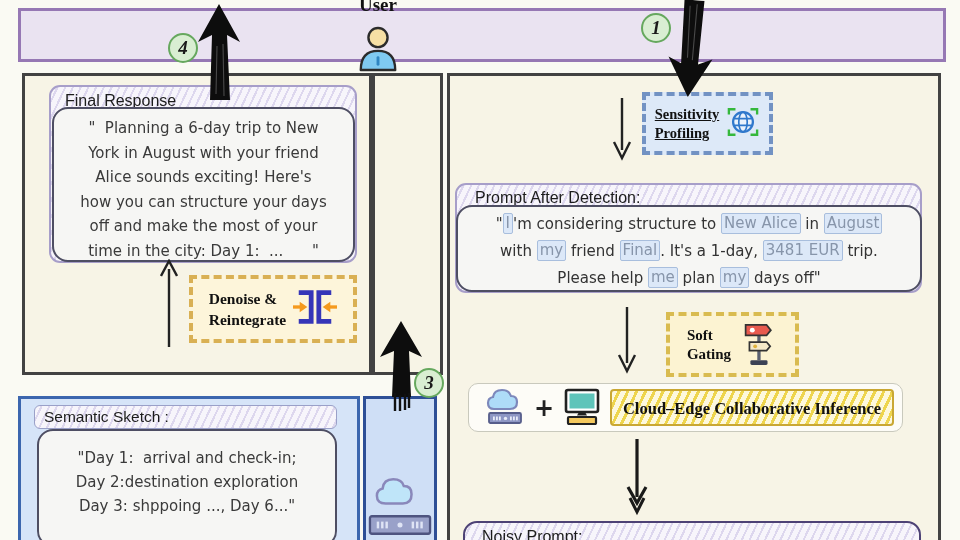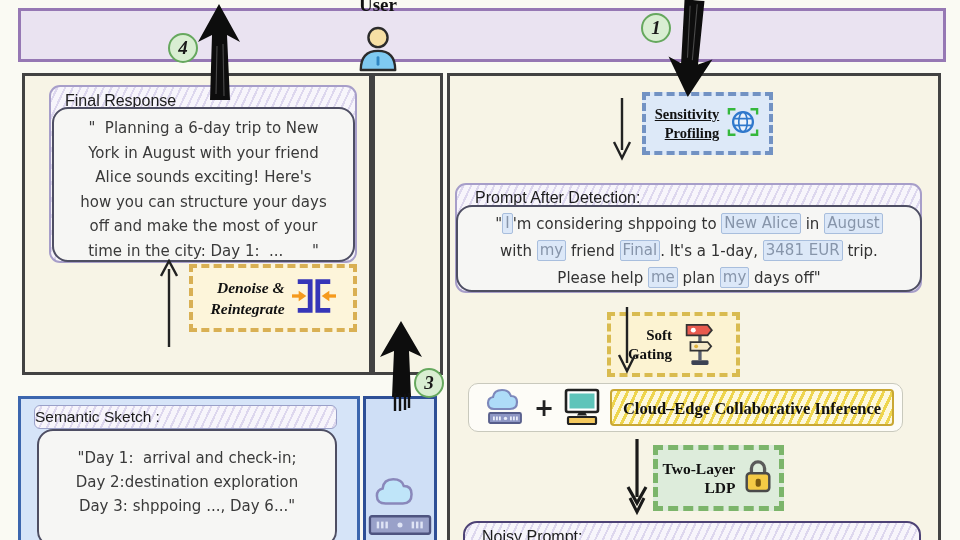--- a/index.html
+++ b/index.html
@@ -21,32 +21,32 @@
   .left-panel{left:22px;top:73px;width:350px;height:302px;}
   .mid-col{left:372px;top:73px;width:71px;height:302px;}
   .right-panel{left:447px;top:73px;width:494px;height:500px;}
   .sketch-panel{left:18px;top:396px;width:342px;height:160px;background:#d6e4f8;border:3px solid #3c66ae;}
   .cloud-col{left:363px;top:396px;width:74px;height:160px;background:#cfdff6;border:3px solid #2e4f96;}
   
   .hatch-purple{background:repeating-linear-gradient(115deg,#f7f5fb 0px,#f7f5fb 5px,#ddd7ee 5px,#ddd7ee 7px);
                 border:2px solid #a79ec9;border-radius:11px;box-sizing:border-box;z-index:2;}
   .hatch-title{font-size:16px;color:#1c1c1c;}
   .noisy{border:2.5px solid #4d4275;border-radius:14px;}
-  .sketch-head{border:1.5px solid #9aa0c8;border-radius:6px;display:flex;align-items:center;box-sizing:border-box;text-align:center;}
+  .sketch-head{border:1.5px solid #9aa0c8;border-radius:6px;display:flex;align-items:center;padding-left:9px;box-sizing:border-box;text-align:center;}
   
   .speech{background:#f6f6f4;border:2px solid #4e4e63;border-radius:16px;box-sizing:border-box;z-index:3;}
   .fr-text{padding:7px 4px 0 4px;text-align:center;font-size:15px;line-height:24.5px;}
   .sk-text{padding:15px 4px 0 4px;text-align:center;font-size:15px;line-height:24px;}
   
   .dash{box-sizing:border-box;display:flex;align-items:center;justify-content:center;gap:7px;z-index:3;}
   .dash-blue{border:4px dashed #7292c3;background:#dde9f8;}
   .dash-yellow{border:4px dashed #d9b054;background:#fdf5da;}
   .dash-yellow2{border:4px dashed #d9bb50;background:#fcf3d2;}
   .dash-green{border:5px dashed #7cb56b;background:#ddecdb;}
-  .feat-label{font-size:15px;line-height:19px;text-align:right;}
+  .feat-label{font-size:15px;line-height:19px;text-align:left;}
   .feat-label.u div{text-decoration:underline;}
   
   .collab-row{background:#fdfcf7;border:1.5px solid #c9c9bd;border-radius:10px;box-sizing:border-box;
               display:flex;align-items:center;padding-left:16px;gap:9px;z-index:3;}
   .plus{font-size:24px;font-weight:700;color:#222;font-family:"DejaVu Sans",sans-serif;}
   .collab-label{flex:1;margin-right:8px;height:37px;line-height:35px;text-align:center;font-size:16.5px;
                 background:repeating-linear-gradient(115deg,#fdf8dd 0px,#fdf8dd 5px,#eed54e 5px,#eed54e 8px);
                 border:2px solid #c9a733;border-radius:4px;box-sizing:border-box;}
   
   .pline{height:27px;display:flex;align-items:center;justify-content:center;}
@@ -113,21 +113,21 @@
   <div class="abs sans lbl-center" style="left:44px;top:327px;width:92px;font-size:16px;line-height:21px;">Edge
 SLM</div>
 
   <span class="abs arrow" style="left:160px;top:259px;">
     <svg width="18" height="90" viewBox="0 0 18 90">
       <path d="M9,88 L9,10" stroke="#222" stroke-width="2.4" fill="none"></path>
       <polyline points="1,17 9,2 17,17" fill="none" stroke="#222" stroke-width="2.4"></polyline>
     </svg>
   </span>
 
-  <div class="abs dash dash-yellow" style="left:189px;top:264px;width:168px;height:68px;font-style:italic;">
+  <div class="abs dash dash-yellow" style="left:189px;top:275px;width:168px;height:68px;">
     <div class="serifB feat-label pre" style="font-size:15.5px;line-height:21px;">Denoise &amp;
 Reintegrate</div>
     <span>
       <svg width="44" height="44" viewBox="0 0 46 46">
         <polyline points="6,8 19,8 19,38 6,38" fill="none" stroke="#3636b8" stroke-width="5"></polyline>
         <polyline points="40,8 27,8 27,38 40,38" fill="none" stroke="#3636b8" stroke-width="5"></polyline>
         <line x1="0" y1="23" x2="8" y2="23" stroke="#f59a1d" stroke-width="3.5"></line>
         <polygon points="7,17.5 15,23 7,28.5" fill="#f59a1d"></polygon>
         <line x1="46" y1="23" x2="38" y2="23" stroke="#f59a1d" stroke-width="3.5"></line>
         <polygon points="39,17.5 31,23 39,28.5" fill="#f59a1d"></polygon>
@@ -172,21 +172,21 @@
     </svg>
   </span>
 
   <div class="abs hatch-purple" style="left:455px;top:183px;width:467px;height:110px;">
     <div class="sans hatch-title" style="position:absolute;left:18px;top:4px;">Prompt After Detection:</div>
   </div>
   <div class="abs speech" style="left:456px;top:205px;width:466px;height:87px;padding-top:3px;">
     <div class="pline">
       <span>"</span>
         <span class="hl">I</span>
-        <span>'m considering shppoing to </span>
+        <span>'m considering structure to </span>
         <span class="hl">New Alice</span>
         <span> in </span>
         <span class="hl">August</span>
     </div>
     <div class="pline">
       <span>with </span>
         <span class="hl">my</span>
         <span> friend </span>
         <span class="hl">Final</span>
         <span>. It's a 1-day, </span>
@@ -202,21 +202,21 @@
     </div>
   </div>
 
   <span class="abs arrow" style="left:617px;top:305px;">
     <svg width="20" height="74" viewBox="0 0 20 74">
       <path d="M10,2 L10,58" stroke="#222" stroke-width="2.4" fill="none"></path>
       <polyline points="2,50 10,66 18,50" fill="none" stroke="#222" stroke-width="2.4"></polyline>
     </svg>
   </span>
 
-  <div class="abs dash dash-yellow2" style="left:607px;top:312px;width:133px;height:65px;">
+  <div class="abs dash dash-yellow2" style="left:666px;top:312px;width:133px;height:65px;">
     <div class="serifB feat-label">
       <div>Soft</div>
       <div>Gating</div>
     </div>
     <span>
       <svg width="40" height="48" viewBox="0 0 42 50">
         <line x1="22" y1="6" x2="22" y2="43" stroke="#5a6070" stroke-width="3.5"></line>
         <rect x="13" y="43" width="18" height="5" rx="1.5" fill="#3c4254"></rect>
         <path d="M8 6 h22 l4.5 5.5 -4.5 5.5 H8 z" fill="#e85a4e" stroke="#333" stroke-width="1.8"></path>
         <circle cx="15" cy="11.5" r="2.6" fill="#fff"></circle>
@@ -255,33 +255,20 @@
   </div>
 
   <span class="abs arrow" style="left:626px;top:437px;">
     <svg width="22" height="80" viewBox="0 0 22 80">
       <path d="M11,2 L11,60" stroke="#1a1a1a" stroke-width="3.2" fill="none"></path>
       <polyline points="2,50 11,66 20,50" fill="none" stroke="#1a1a1a" stroke-width="3.2"></polyline>
       <polyline points="4,61 11,75 18,61" fill="none" stroke="#1a1a1a" stroke-width="3"></polyline>
     </svg>
   </span>
 
-  <div class="abs dash dash-green" style="left:653px;top:445px;width:131px;height:66px;">
-    <div class="serifB feat-label" style="font-size:15.5px;">
-      <div>Two-Layer</div>
-      <div>LDP</div>
-    </div>
-    <span>
-      <svg width="32" height="38" viewBox="0 0 34 40">
-        <path d="M10 18 v-6 a7 7 0 0 1 14 0 v6" fill="none" stroke="#5a5a5a" stroke-width="3.5"></path>
-        <rect x="5" y="17" width="24" height="19" rx="3.5" fill="#f4ca45" stroke="#4a4a4a" stroke-width="2.6"></rect>
-        <rect x="14.5" y="23" width="5.5" height="8.5" rx="2.2" fill="#7a5a10"></rect>
-      </svg>
-    </span>
-  </div>
 
   <div class="abs hatch-purple noisy" style="left:463px;top:521px;width:458px;height:70px;">
     <div class="sans hatch-title" style="position:absolute;left:17px;top:5px;">Noisy Prompt:</div>
   </div>
 
   <div class="abs hatch-purple sketch-head" style="left:34px;top:405px;width:303px;height:24px;border-radius:6px;">
     <span class="sans hatch-title" style="font-size:15.5px;">Semantic Sketch :</span>
   </div>
   <div class="abs speech" style="left:37px;top:429px;width:300px;height:118px;">
     <div class="hand pre sk-text">"Day 1:  arrival and check-in;

